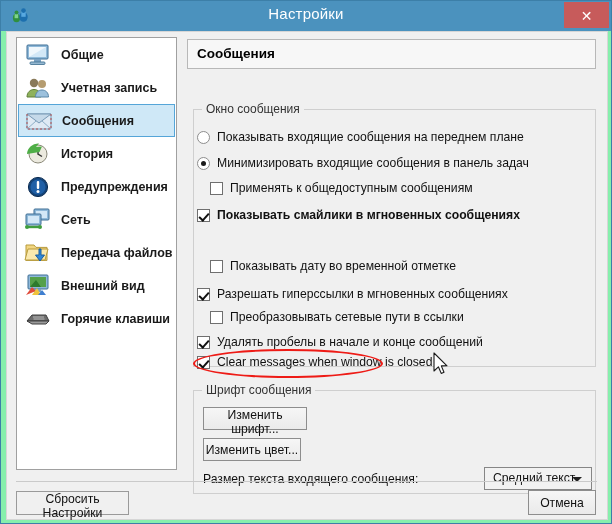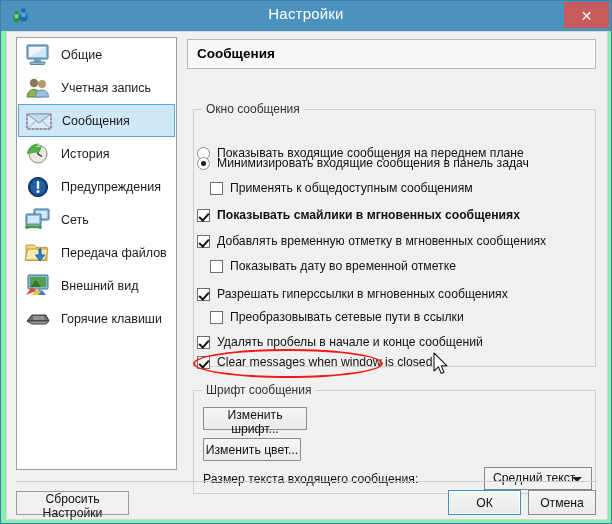--- a/index.html
+++ b/index.html
@@ -83,20 +83,21 @@
     overflow: hidden;
   }
   .side-item {
     position: relative;
     height: 33px;
     margin: 0 1px;
     display: flex;
     align-items: center;
     box-sizing: border-box;
     cursor: pointer;
+    font-weight: bold;
   }
   .side-item.selected {
     background: #cfe8f7;
     border: 1px solid #55a5d8;
   }
   .side-icon {
     width: 30px; height: 26px;
     margin-left: 5px;
     margin-right: 8px;
     flex: none;
@@ -417,44 +418,40 @@
     </div>
 
     <div id="pane-title">
       <span>Сообщения</span>
     </div>
 
     <div class="groupbox" id="gb-window">
       <span class="gb-label">Окно сообщения</span>
     </div>
 
-    <div class="optrow" style="left:190px; top:114px;">
+    <div class="optrow" style="left:190px; top:98px;">
       <span class="radio"></span>
       <span class="lbl">Показывать входящие сообщения на переднем плане</span>
     </div>
 
     <div class="optrow" style="left:190px; top:124px;">
       <span class="radio on"></span>
       <span class="lbl">Минимизировать входящие сообщения в панель задач</span>
     </div>
 
     <div class="optrow" style="left:203px; top:149px;">
       <span class="cbox"></span>
       <span class="lbl">Применять к общедоступным сообщениям</span>
     </div>
 
     <div class="optrow" style="left:190px; top:176px;font-weight:bold;">
       <span class="cbox on"></span>
       <span class="lbl">Показывать смайлики в мгновенных сообщениях</span>
     </div>
 
-    <div class="optrow" style="left:190px; top:202px;">
-      <span class="cbox on"></span>
-      <span class="lbl">Добавлять временную отметку в мгновенных сообщениях</span>
-    </div>
 
     <div class="optrow" style="left:203px; top:227px;justify-content:flex-end;">
       <span class="cbox"></span>
       <span class="lbl">Показывать дату во временной отметке</span>
     </div>
 
     <div class="optrow" style="left:190px; top:255px;">
       <span class="cbox on"></span>
       <span class="lbl">Разрешать гиперссылки в мгновенных сообщениях</span>
     </div>
@@ -484,21 +481,20 @@
     <button class="btn" id="btn-change-color">Изменить цвет...</button>
     <span id="lbl-text-size">Размер текста входящего сообщения:</span>
 
     <div id="combo-text-size">
       <span class="cv">Средний текст</span>
       <span class="arrow"></span>
     </div>
 
     <div id="footer-sep"></div>
     <button class="btn flat" id="btn-reset">Сбросить Настройки</button>
-    <button class="btn" id="btn-ok">ОК</button>
     <button class="btn" id="btn-cancel">Отмена</button>
 
     <div id="cursor">
       <svg width="18" height="26" viewBox="0 0 18 26">
         <path d="M1 1 L1 19 L5.4 14.8 L8.2 21.4 L11 20.2 L8.3 13.9 L14 13.8 Z" fill="#ffffff" stroke="#1a1a1a" stroke-width="1.1" stroke-linejoin="round"></path>
       </svg>
     </div>
 
   </div>
 </div>

